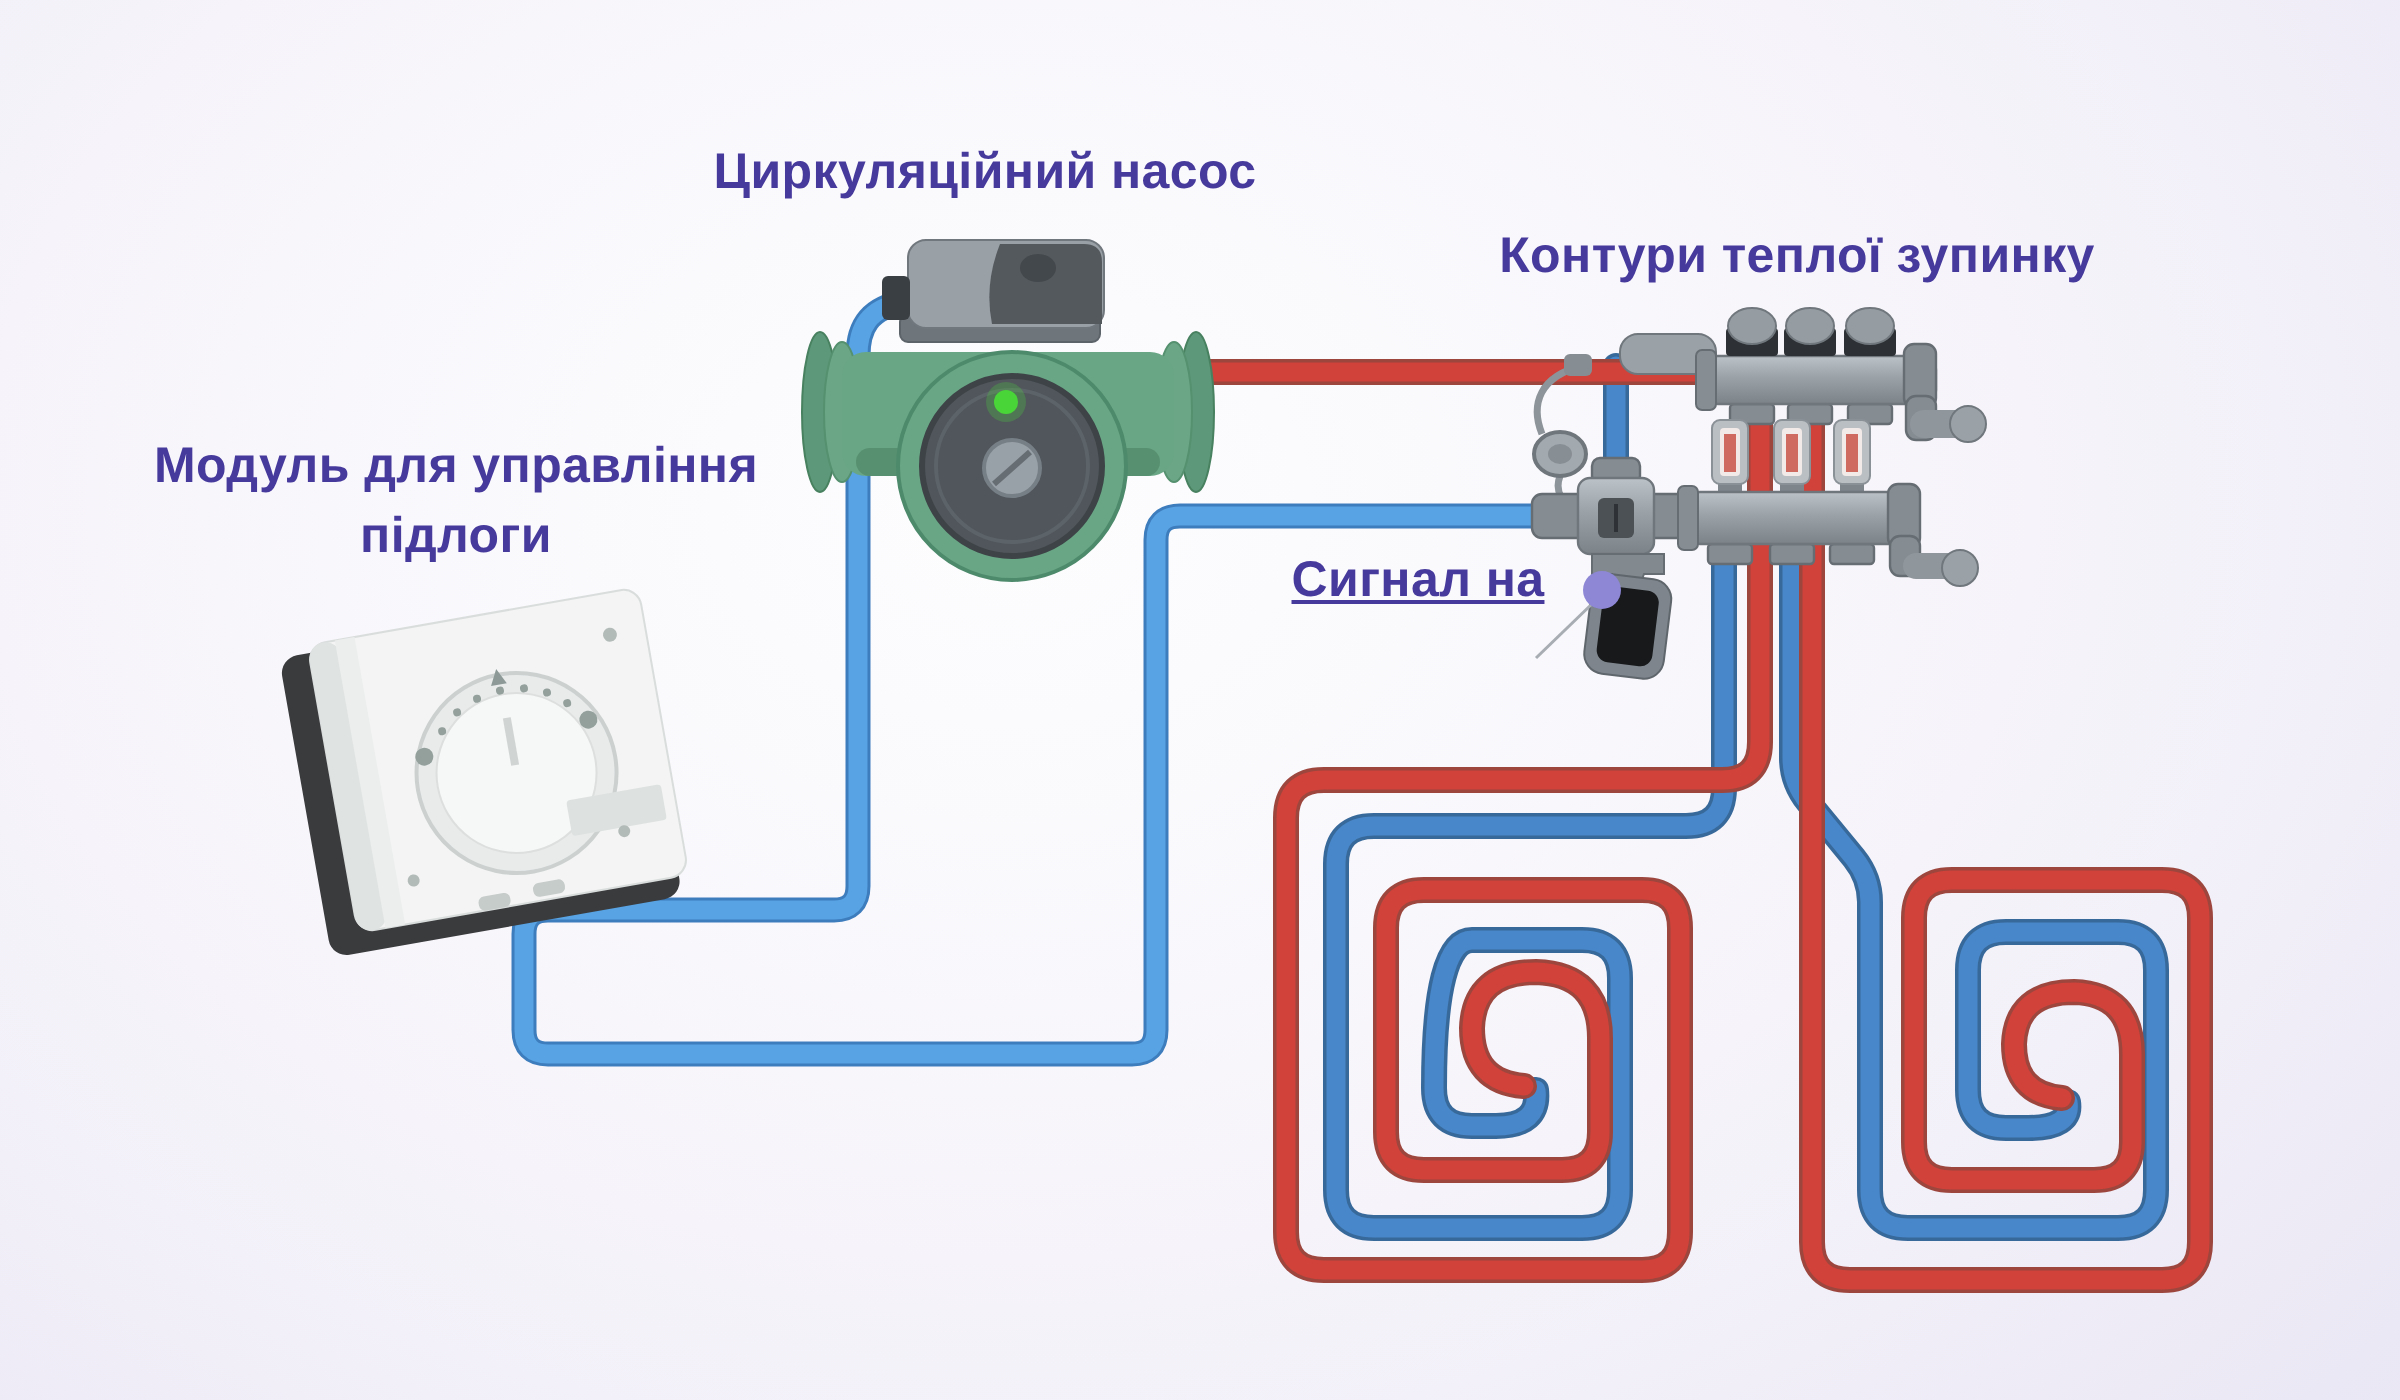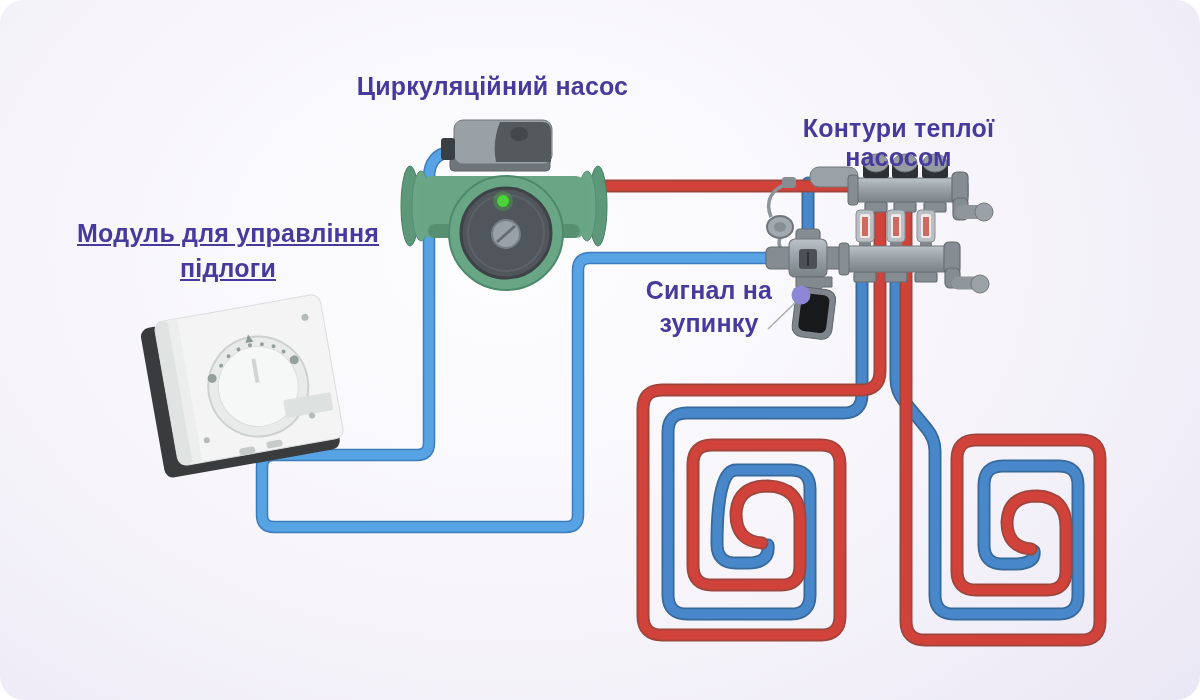--- a/index.html
+++ b/index.html
@@ -1,30 +1,29 @@
 <!DOCTYPE html>
 <html style="--label-text: #473a9d; --supply-pipe-red: #d0423a; --return-pipe-blue: #4887c9; --control-wire-blue: #57a3e3; --pump-green: #69a685; --metal-gray: #99a0a6; --callout-dot-purple: #8d87d6; --status-led-green: #49d538; --background-lavender: #e7e3f2;"><head>
 <meta charset="utf-8">
 <style>
   html,body{margin:0;padding:0;}
   .stage{
     position:relative;width:1200px;height:700px;overflow:hidden;
     font-family:"Liberation Sans",sans-serif;
     background:radial-gradient(95% 120% at 42% 36%, #fdfdfe 0%, #f6f4fa 45%, #ebe8f5 78%, var(--background-lavender,#e7e3f2) 100%);
-    border-radius:24px;
   }
   .stage svg{position:absolute;left:0;top:0;}
   .lbl{
     position:absolute;color:var(--label-text,#473a9d);font-weight:bold;
     text-align:center;letter-spacing:0.2px;
   }
   .lbl-pump{left:340px;top:72px;width:305px;font-size:25px;}
   .lbl-contours{left:746px;top:114px;width:305px;font-size:25px;}
-  .lbl-module{left:70px;top:216px;width:316px;font-size:25px;line-height:35px;text-decoration:underline;}
-  .lbl-signal{left:617px;top:274px;width:184px;font-size:25px;line-height:33px;}
+  .lbl-module{left:70px;top:216px;width:316px;font-size:25px;line-height:35px;}
+  .lbl-signal{left:617px;top:274px;width:184px;font-size:25px;line-height:33px;text-decoration:underline;}
   
   .u-red{stroke:#9d463e;stroke-width:13;fill:none;stroke-linecap:round;}
   .p-red{stroke:var(--supply-pipe-red,#d0423a);stroke-width:9.5;fill:none;stroke-linecap:round;}
   .u-blue{stroke:#38699b;stroke-width:13;fill:none;stroke-linecap:round;}
   .p-blue{stroke:var(--return-pipe-blue,#4887c9);stroke-width:9.5;fill:none;stroke-linecap:round;}
   .u-wire{stroke:#3e7dbd;stroke-width:12.5;fill:none;stroke-linecap:round;}
   .p-wire{stroke:var(--control-wire-blue,#57a3e3);stroke-width:9.5;fill:none;stroke-linecap:round;}
   .metal{fill:url(#gmet);stroke:#6f767c;stroke-width:1.2;}
   .metal-d{fill:#858c92;stroke:#666d73;stroke-width:1.2;}
 </style>
@@ -196,25 +195,24 @@
   </g>
 
   <g>
     <line x1="768" y1="329" x2="797" y2="301" stroke="#a7adb3" stroke-width="1.5"></line>
     <circle cx="801" cy="295" r="9.5" fill="var(--callout-dot-purple,#8d87d6)"></circle>
   </g>
 </svg>
 
 <div class="lbl lbl-pump">Циркуляційний насос</div>
 
-<div class="lbl lbl-contours">Контури теплої насосом</div>
+<div class="lbl lbl-contours">Контури теплої зупинку</div>
 
 <div class="lbl lbl-module">
   <div>Модуль для управління</div>
   <div>підлоги</div>
 </div>
 
 <div class="lbl lbl-signal">
   <div>Сигнал на</div>
-  <div>зупинку</div>
 </div>
 
 </div>
 
 </body></html>

